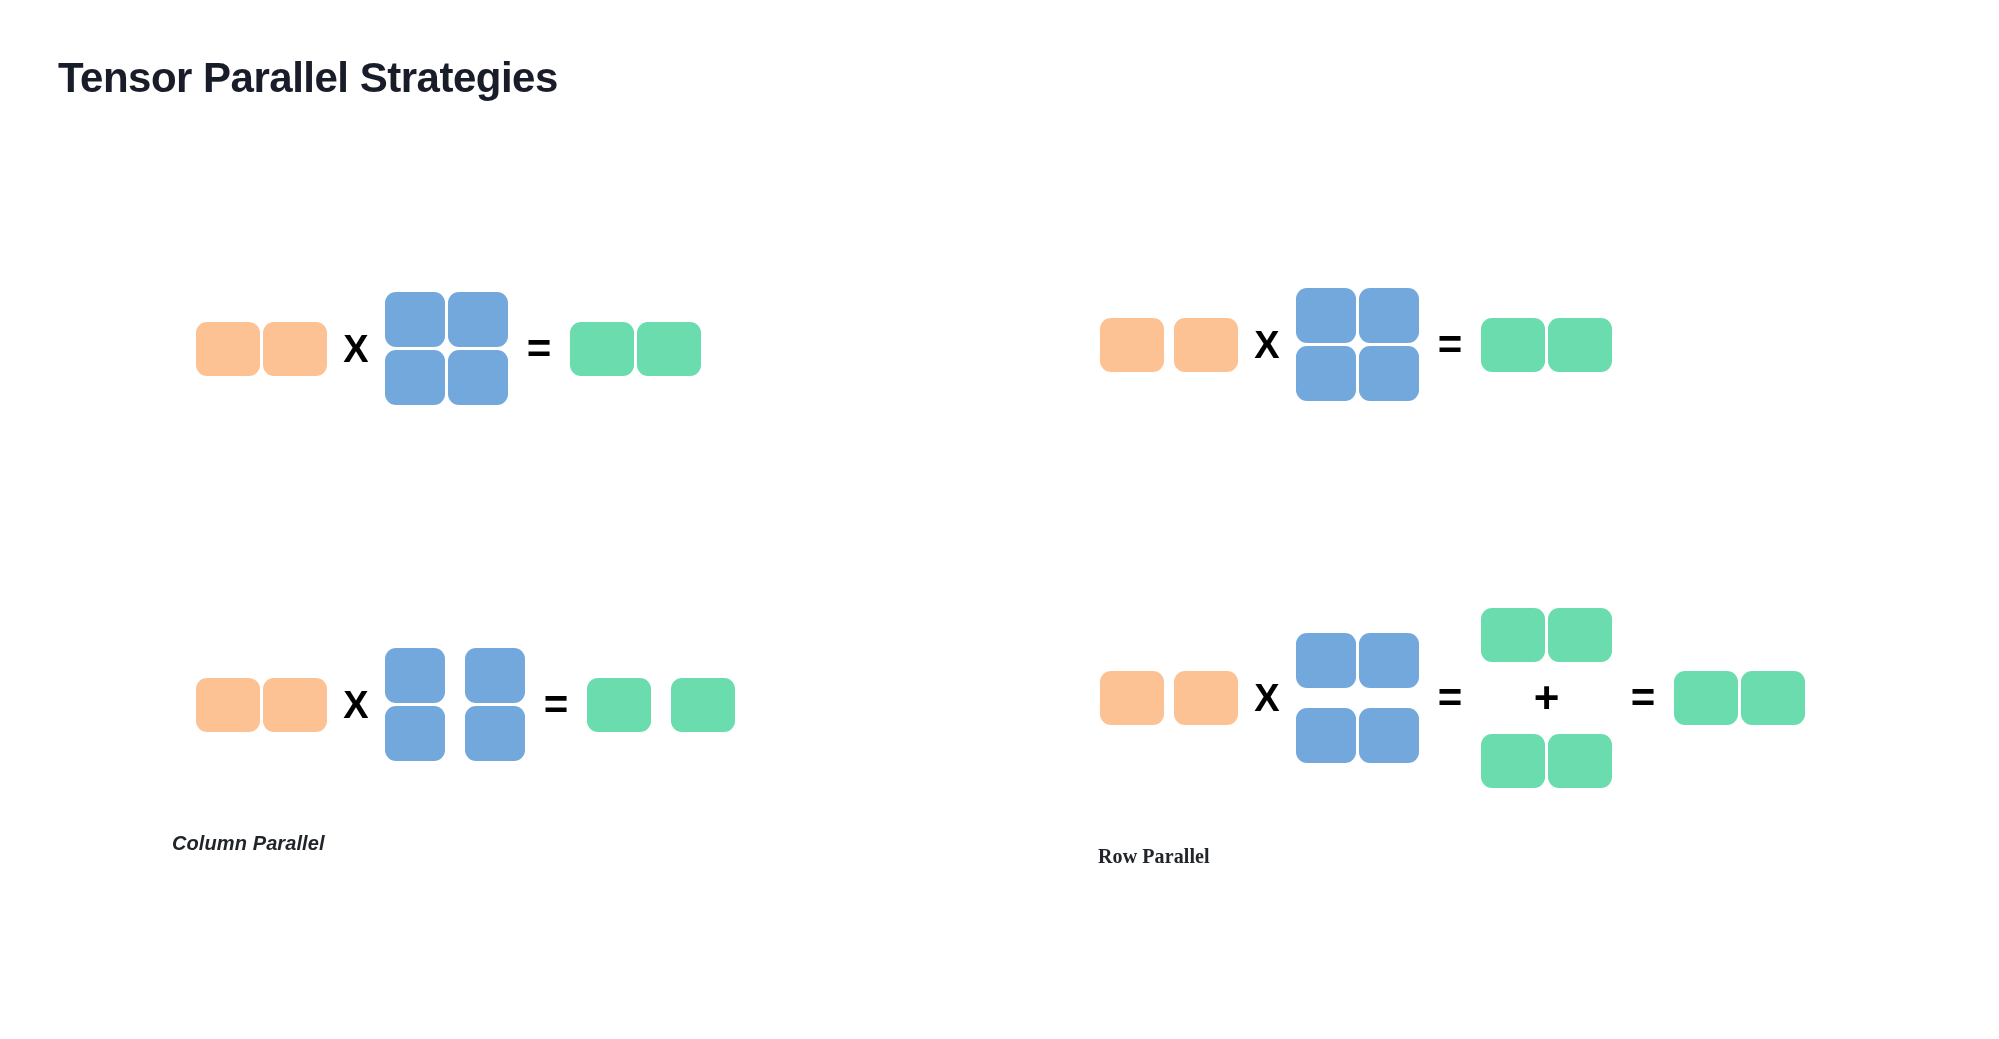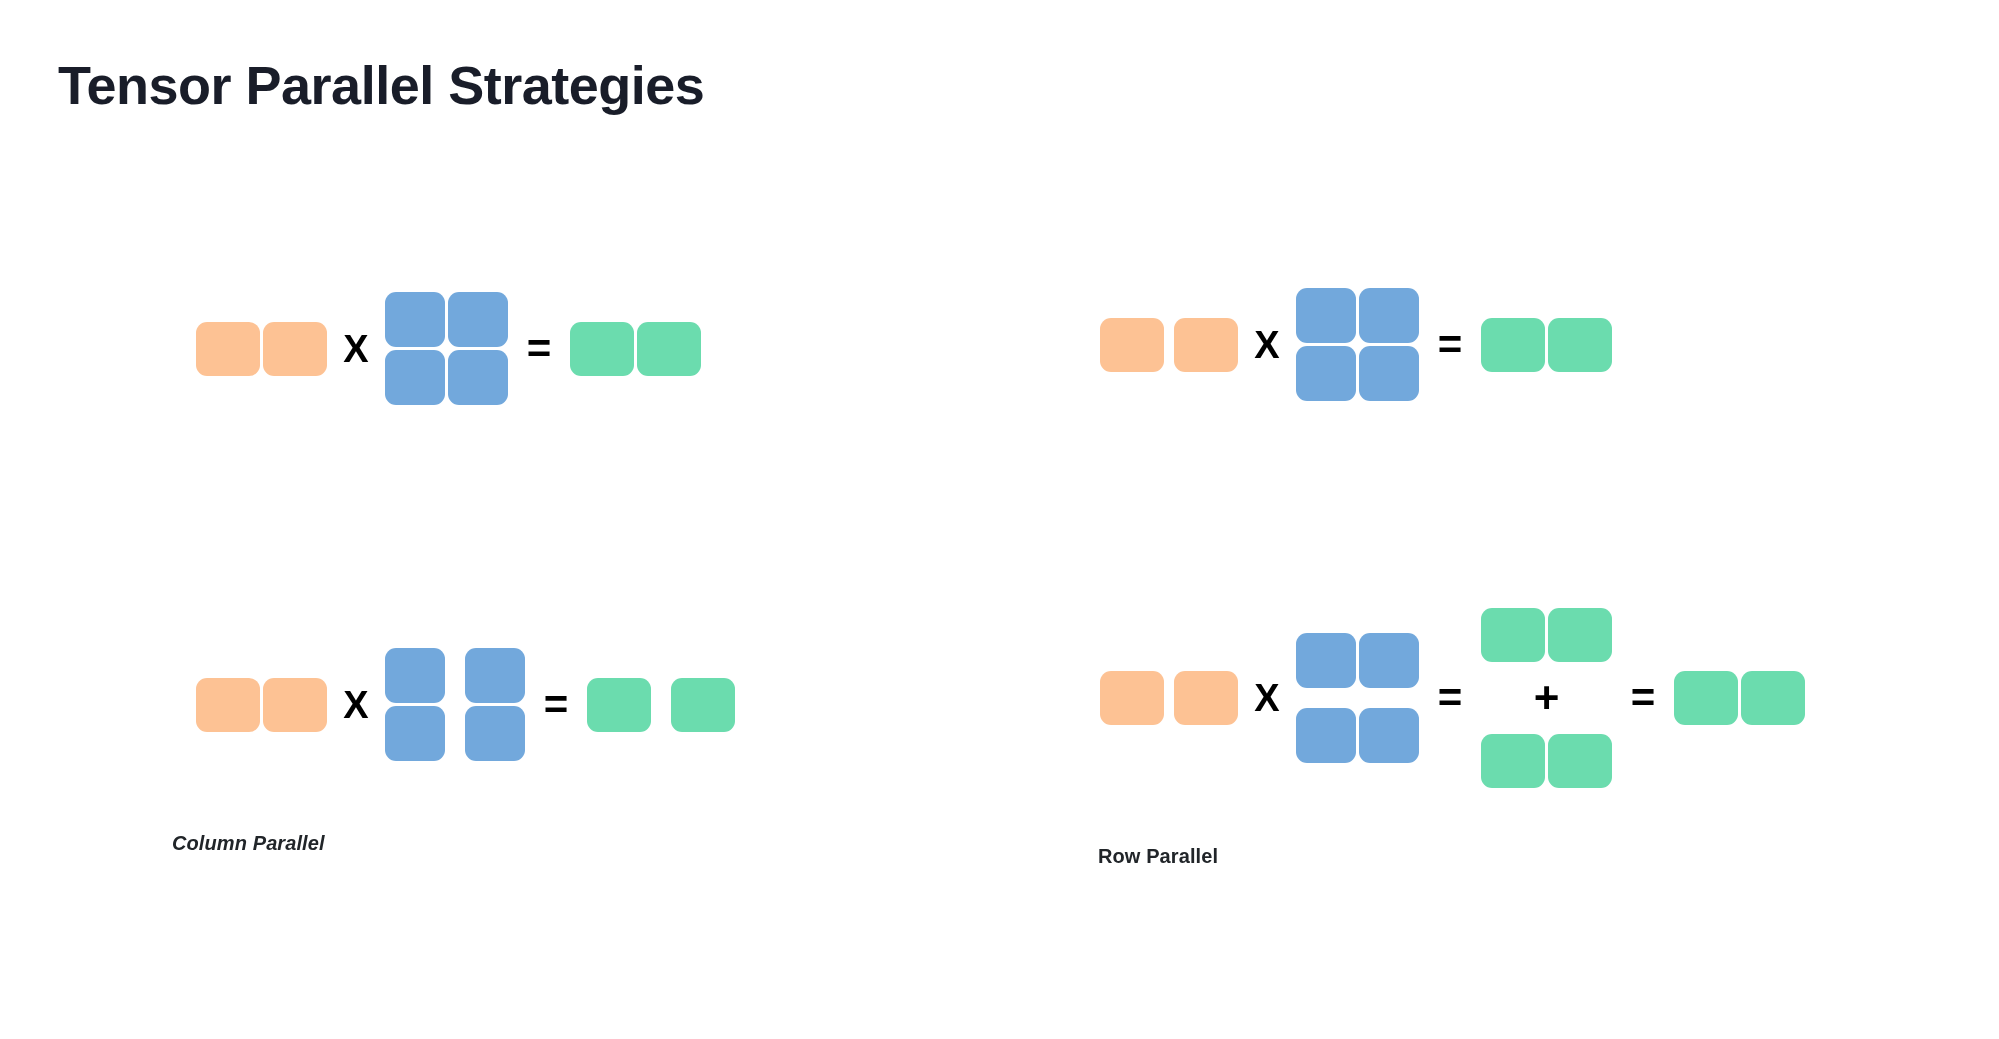--- a/index.html
+++ b/index.html
@@ -15,21 +15,21 @@
     overflow: hidden;
     font-family: "Liberation Sans", sans-serif;
     -webkit-font-smoothing: antialiased;
   }
 
   
   #page-title {
     position: absolute;
     left: 58px;
     top: 54px;
-    font-size: 54px;
+    font-size: 42px;
     font-weight: bold;
     letter-spacing: -0.5px;
     color: #191d29;
     white-space: nowrap;
   }
 
   
   .diagram-group {
     position: absolute;
     display: flex;
@@ -94,21 +94,21 @@
   
   .caption {
     position: absolute;
     font-size: 20px;
     font-weight: bold;
     color: #212529;
     letter-spacing: 0.1px;
     white-space: nowrap;
   }
   #caption-column { left: 172px;  top: 832px; font-style: italic; }
-  #caption-row    { left: 1098px; top: 845px; }
+  #caption-row    { left: 1098px; top: 845px; font-family: Liberation Serif, serif; }
 </style>
 </head>
 <body>
 
 <div id="page-title">Tensor Parallel Strategies</div>
 
 <div class="diagram-group" id="group-col-top">
 
   <div class="matrix gap-tight-col">
     <div class="matrix-row gap-tight-col">

